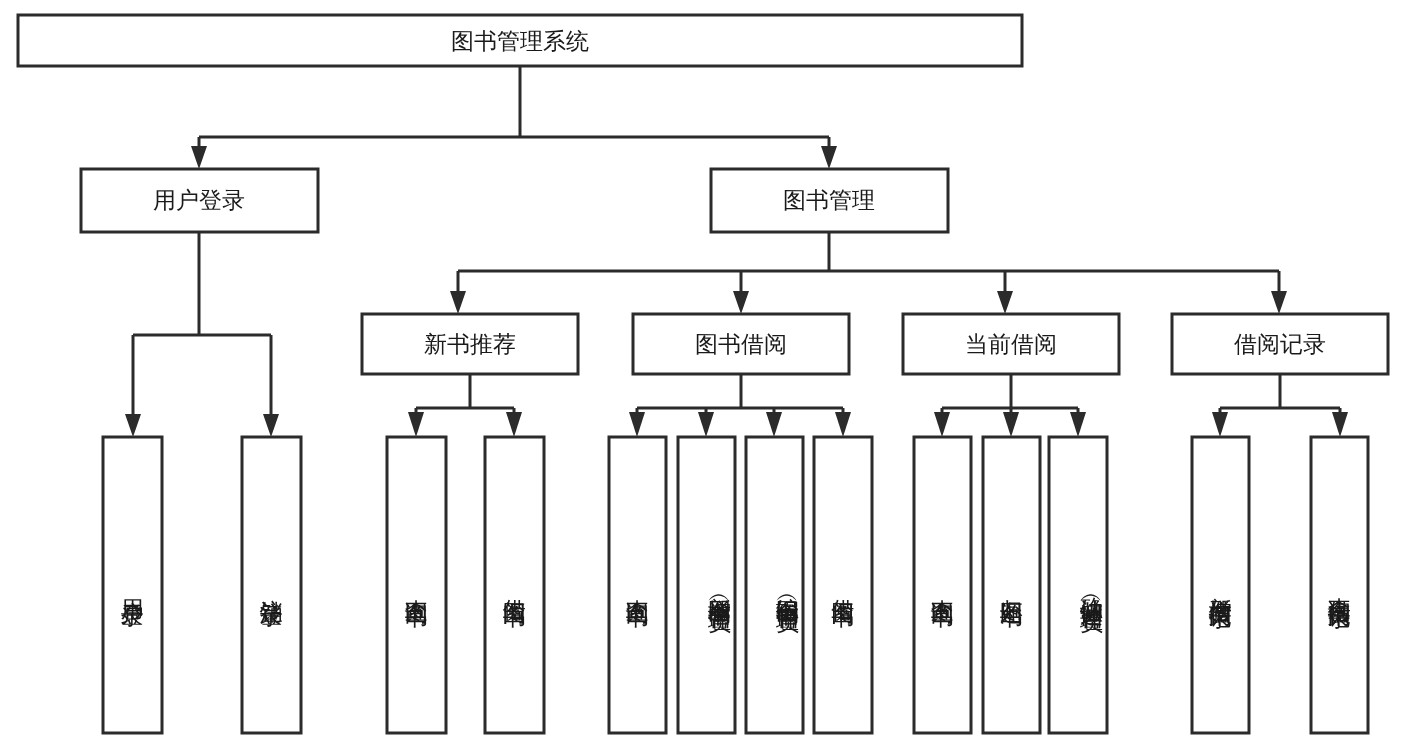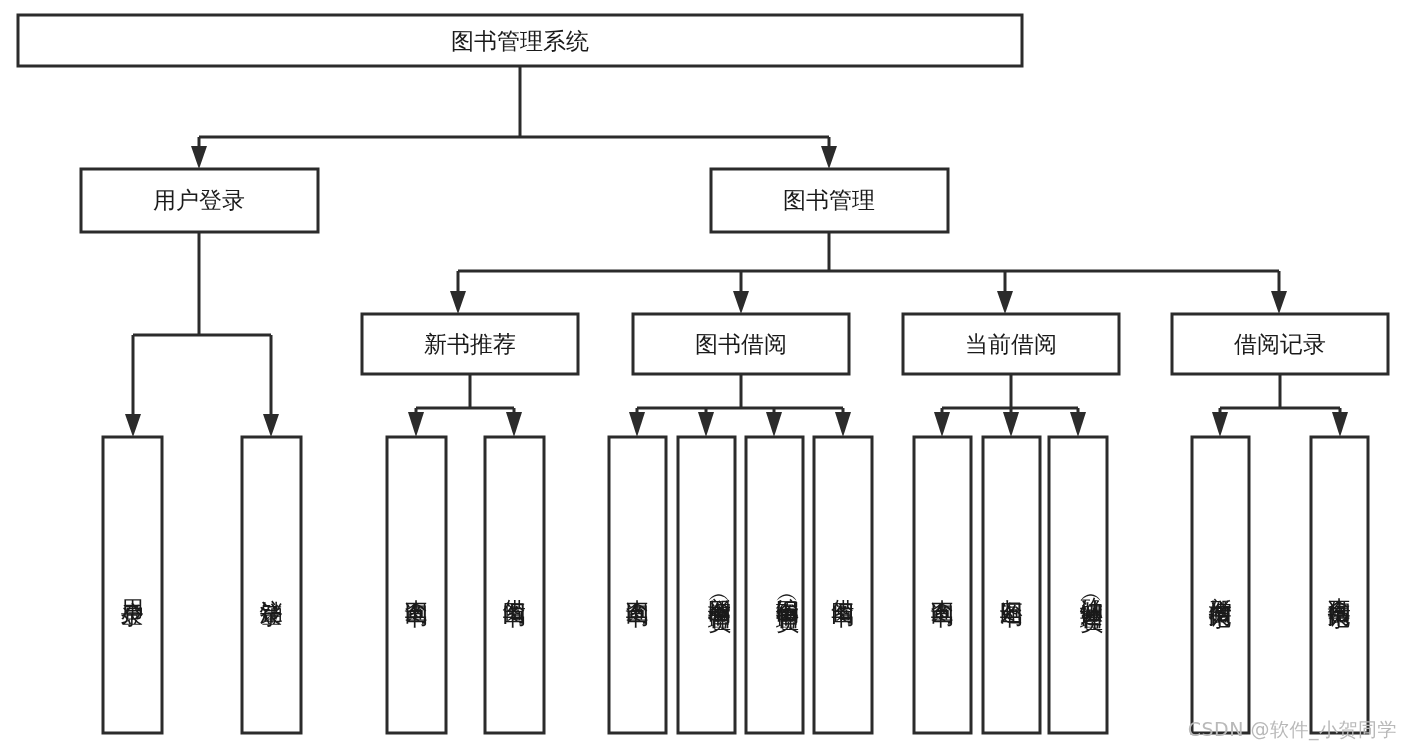--- a/index.html
+++ b/index.html
@@ -263,21 +263,20 @@
       <g>
         <rect class="node-rect" x="1311" y="437" width="57" height="296"></rect>
         <foreignObject x="1311" y="437" width="57" height="296">
           <div xmlns="http://www.w3.org/1999/xhtml" class="vlabel">查询借阅记录</div>
         </foreignObject>
       </g>
 
     </g>
   </svg>
 
-  <div class="watermark">CSDN @软件_小贺同学</div>
 </div>
 
 <style>
   .vlabel {
     width: 100%;
     height: 100%;
     box-sizing: border-box;
     display: flex;
     align-items: center;
     justify-content: center;

